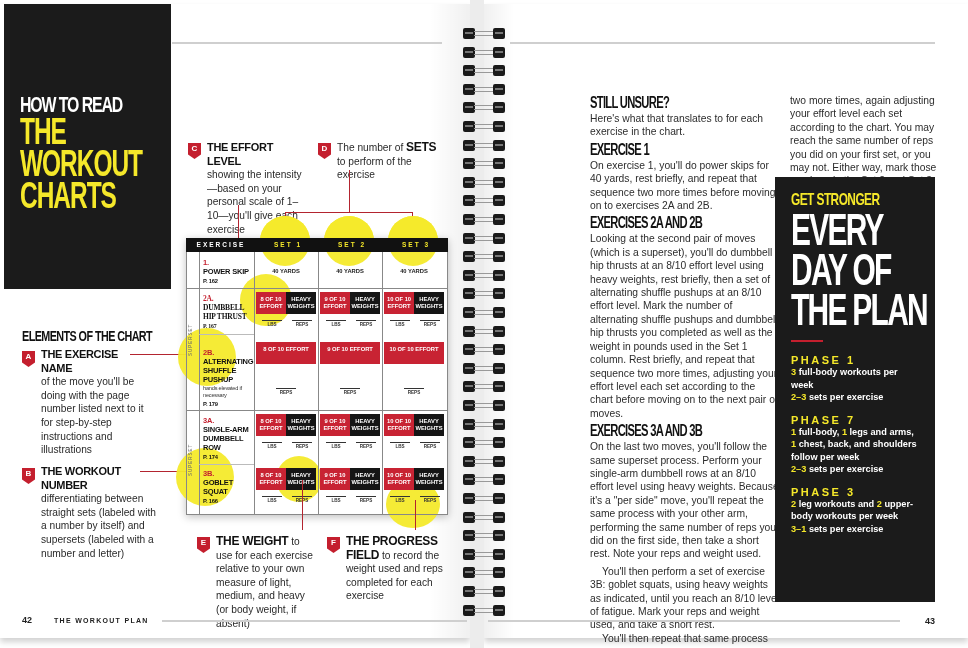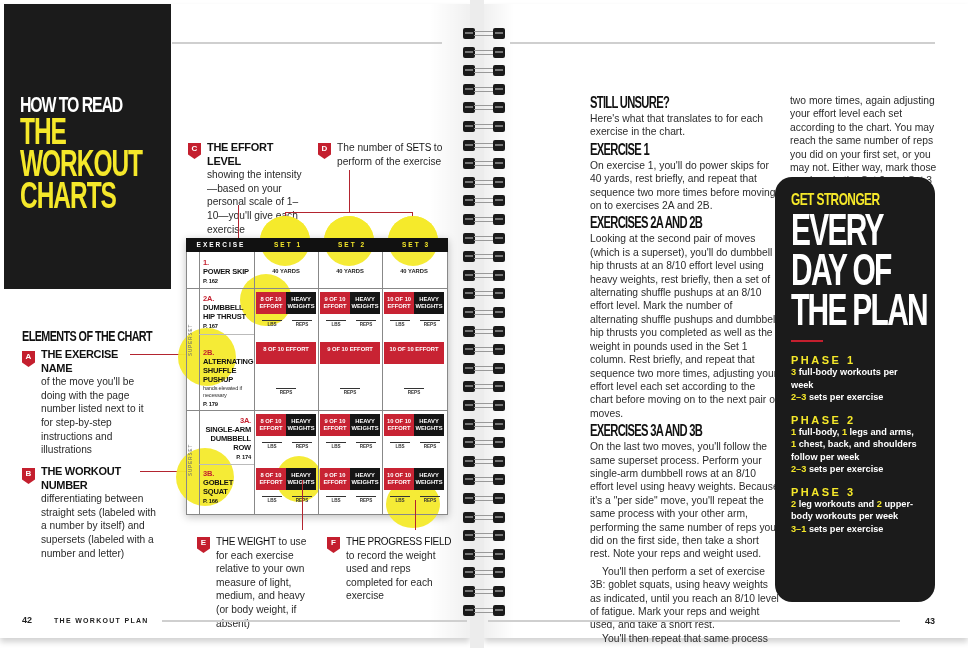--- a/index.html
+++ b/index.html
@@ -27,21 +27,21 @@
   .t-how { color: #fff; font-size: 22px; transform: scaleX(0.72); width: 200px; line-height: 22px; }
   .t-work { color: #f5e82a; font-size: 36px; transform: scaleX(0.68); width: 230px; line-height: 32px; }
   .t-desc { color: #fff; font-size: 10.2px; line-height: 12.6px; font-weight: 700; margin-top: 8px; width: 150px; }
 
   .sec-title { position: absolute; font-weight: 700; color: #111; font-size: 15px; letter-spacing: -0.8px; transform: scaleX(0.72); transform-origin: left top; white-space: nowrap; }
 
   .badge { position: absolute; width: 13px; height: 16px; background: #c41f2e; clip-path: polygon(0 0,100% 0,100% 72%,50% 100%,0 72%); color: #fff; font-size: 8px; font-weight: 700; text-align: center; line-height: 12px; }
 
   .callout { position: absolute; font-size: 10.2px; line-height: 13.6px; color: #2a2a2a; }
   .callout .ch { font-weight: 700; color: #111; font-size: 11px; letter-spacing: -0.3px; }
-  .callout .ch-inline { font-weight: 400; color: #111; font-size: 10px; letter-spacing: -0.3px; }
+  .callout .ch-inline { font-weight: 700; color: #111; font-size: 12px; letter-spacing: -0.3px; }
 
   .rl { position: absolute; background: #b3242f; }
 
   
   .chart { position: absolute; left: 186px; top: 238px; width: 262px; height: 277px; background: #fff; box-shadow: 0 2px 8px rgba(0,0,0,0.25); }
   .dot { position: absolute; border-radius: 50%; background: #f4ea2b; opacity: 0.95; }
   .chart-head { position: absolute; left: 0; top: 0; width: 262px; height: 14px; background: #111; color: #fff; font-size: 6.5px; font-weight: 700; letter-spacing: 2px; }
   .chart-head span { position: absolute; top: 3px; text-align: center; }
   .grid-v { position: absolute; top: 14px; width: 1px; background: #888; height: 263px; }
   .grid-h { position: absolute; left: 0; width: 262px; height: 1px; background: #888; }
@@ -55,21 +55,21 @@
   .cell.blk { background: #151515; }
   .yd { position: absolute; font-size: 5.8px; font-weight: 700; color: #222; text-align: center; }
   .blank { position: absolute; height: 8px; font-size: 4.6px; font-weight: 700; color: #333; text-align: center; border-top: 1px solid #333; padding-top: 1px; }
 
   
   .rtext { position: absolute; font-size: 10.3px; line-height: 13.4px; color: #2c2c2c; }
   .rh { font-weight: 700; font-size: 16px; color: #111; letter-spacing: -1px; transform: scaleX(0.7); transform-origin: left top; display: block; height: 16px; white-space: nowrap; }
   .rp { margin-bottom: 4px; }
   .indent { text-indent: 12px; }
 
-  .stronger { position: absolute; left: 775px; top: 177px; width: 160px; height: 425px; background: #1b1b1b; padding: 13px 14px 0 16px; color: #fff; border-radius: 17px; }
+  .stronger { position: absolute; left: 775px; top: 177px; width: 160px; height: 425px; background: #1b1b1b; padding: 13px 14px 0 16px; color: #fff; }
   .gs { color: #f5e82a; font-weight: 700; font-size: 17px; letter-spacing: -0.8px; transform: scaleX(0.7); transform-origin: left top; display: block; height: 20px; white-space: nowrap; }
   .edp { font-weight: 700; font-size: 44px; letter-spacing: -2.5px; line-height: 40px; transform: scaleX(0.68); transform-origin: left top; display: block; white-space: nowrap; height: 40px; }
   .red-dash { width: 32px; height: 2px; background: #c41f2e; margin: 10px 0 12px 0; }
   .sdesc { font-size: 10.2px; line-height: 13.3px; font-weight: 700; color: #f0f0f0; }
   .ph { color: #f5e82a; font-weight: 900; font-size: 11px; letter-spacing: 2.5px; margin-top: 10px; display: block; }
   .pl { font-size: 9.2px; line-height: 12.5px; color: #fff; font-weight: 700; }
   .pl .hl { color: #f5e82a; }
 
   .footer-num { position: absolute; font-size: 9px; font-weight: 700; color: #222; }
   .footer-label { position: absolute; font-size: 7px; font-weight: 700; color: #222; letter-spacing: 1.3px; }
@@ -328,35 +328,35 @@
 
   <div class="ex" style="top:20px;">
     <span class="num">1.</span>
     <span>POWER SKIP</span>
     <span class="pg">P. 162</span>
   </div>
   <div class="yd" style="left:68px; width:64px; top:30px;">40 YARDS</div>
   <div class="yd" style="left:132px; width:64px; top:30px;">40 YARDS</div>
   <div class="yd" style="left:196px; width:64px; top:30px;">40 YARDS</div>
 
-  <div class="ex" style="top:56px;">
+  <div class="ex" style="top:56px;font-family:Liberation Serif, serif;">
     <span class="num">2A.</span>
     <span style="display:block; width:48px;">DUMBBELL HIP THRUST</span>
     <span class="pg">P. 167</span>
   </div>
   <div id="r2a"></div>
 
   <div class="ex" style="top:110px;">
     <span class="num">2B.</span>
     <span style="display:block; width:50px;">ALTERNATING SHUFFLE PUSHUP</span>
     <span class="note" style="width:46px;">hands elevated if necessary</span>
     <span class="pg">P. 179</span>
   </div>
 
-  <div class="ex" style="top:178px;text-align:right;">
+  <div class="ex" style="top:178px;">
     <span class="num">3A.</span>
     <span style="display:block; width:48px;">SINGLE-ARM DUMBBELL ROW</span>
     <span class="pg">P. 174</span>
   </div>
 
   <div class="ex" style="top:231px;">
     <span class="num">3B.</span>
     <span style="display:block; width:40px;">GOBLET SQUAT</span>
     <span class="pg">P. 166</span>
   </div>
@@ -442,21 +442,21 @@
 <div class="stronger">
   <span class="gs">GET STRONGER</span>
   <span class="edp">EVERY</span>
   <span class="edp">DAY OF</span>
   <span class="edp">THE PLAN</span>
   <div class="red-dash"></div>
   <div id="phases">
       <span class="ph">PHASE 1</span>
       <div class="pl"><span class="hl">3</span><span> full-body workouts per week</span></div>
       <div class="pl"><span class="hl">2–3</span><span> sets per exercise</span></div>
-      <span class="ph">PHASE 2</span>
+      <span class="ph">PHASE 7</span>
       <div class="pl"><span class="hl">1</span><span> full-body, </span><span class="hl">1</span><span> legs and arms,</span></div>
       <div class="pl"><span class="hl">1</span><span> chest, back, and shoulders</span></div>
       <div class="pl"><span>follow per week</span></div>
       <div class="pl"><span class="hl">2–3</span><span> sets per exercise</span></div>
       <span class="ph">PHASE 3</span>
       <div class="pl"><span class="hl">2</span><span> leg workouts and </span><span class="hl">2</span><span> upper-</span></div>
       <div class="pl"><span>body workouts per week</span></div>
       <div class="pl"><span class="hl">3–1</span><span> sets per exercise</span></div>
     </div>
 </div>

